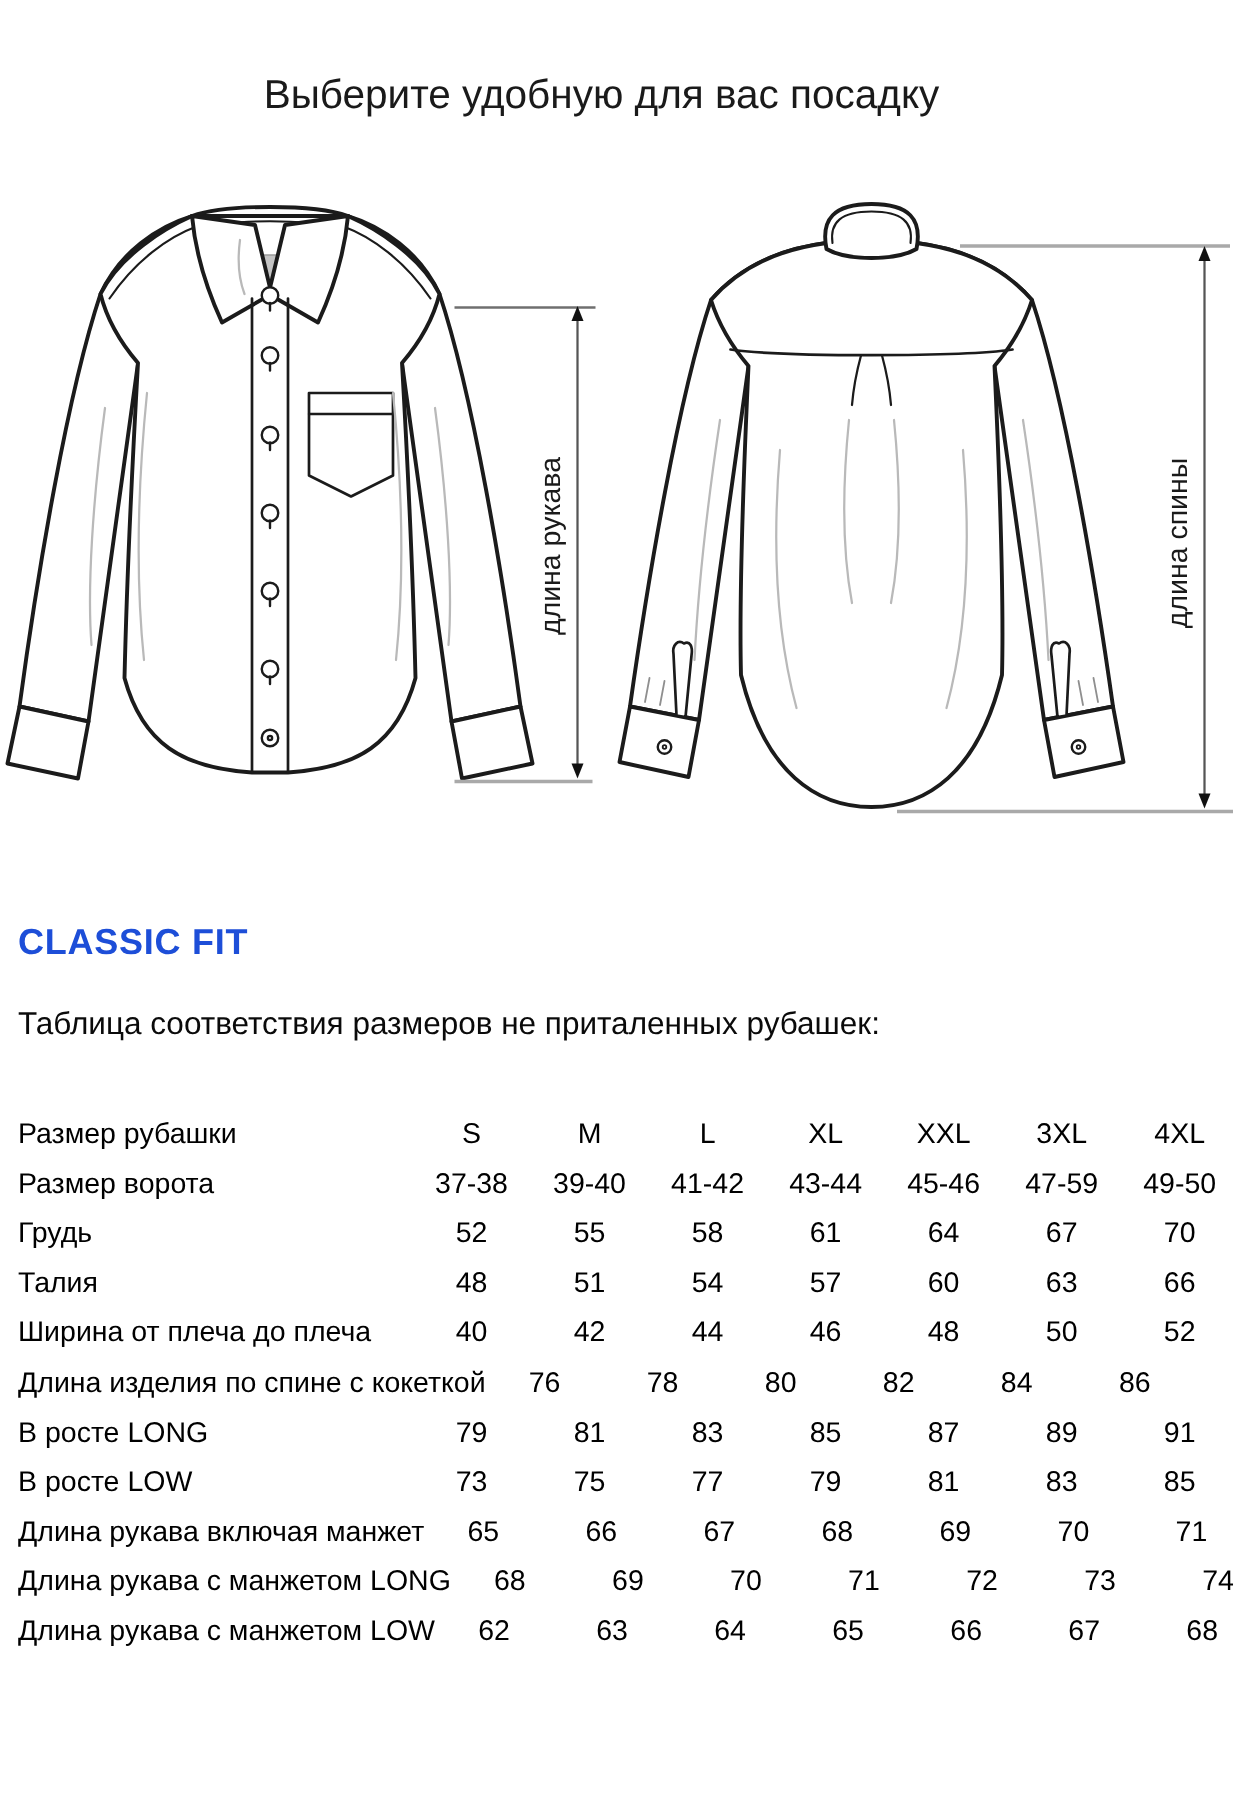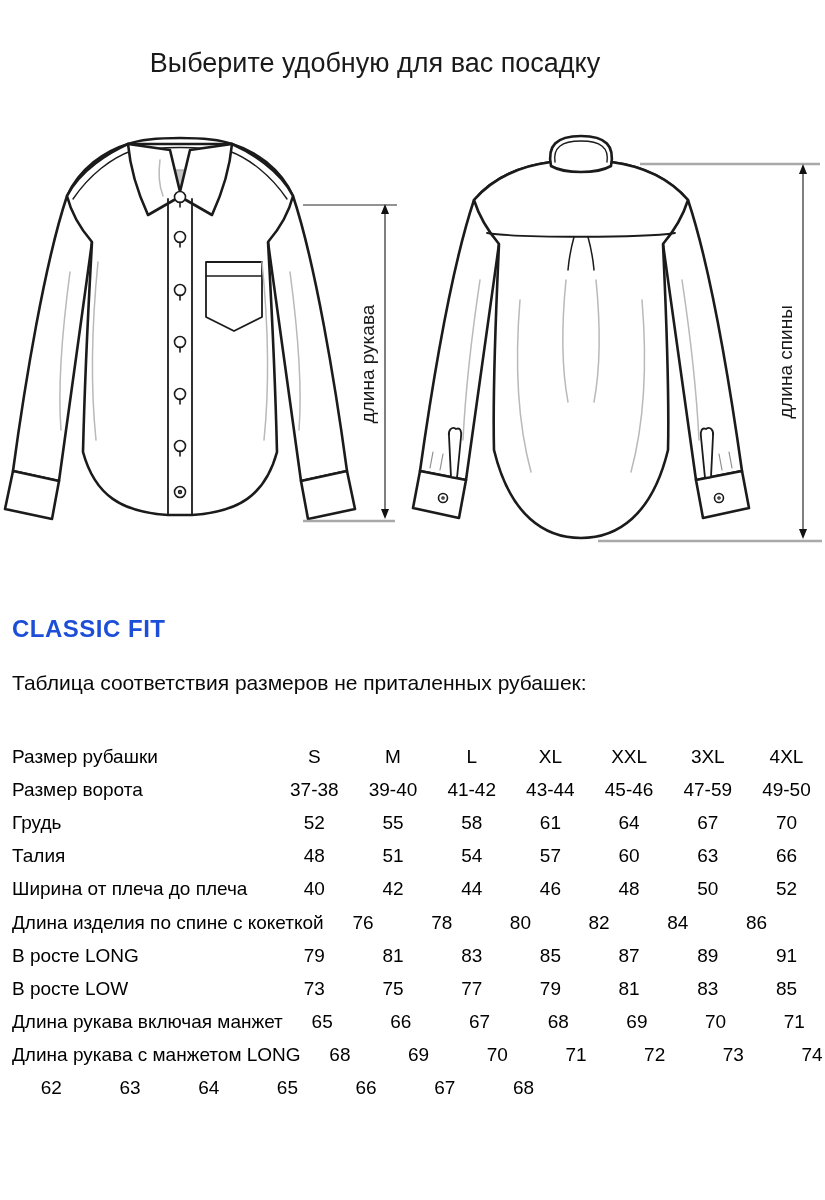--- a/index.html
+++ b/index.html
@@ -1,29 +1,29 @@
 <!DOCTYPE html>
 <html><head>
 <meta charset="utf-8">
 <style>
   html,body{margin:0;padding:0;background:#fff;}
   #page{position:relative;width:825px;height:1200px;background:#ffffff;overflow:hidden;
         font-family:"Liberation Sans","DejaVu Sans",sans-serif;color:#000;}
   .title{position:absolute;top:48px;left:0;width:750px;text-align:center;
-         font-size:27px;font-weight:400;color:#1a1a1a;}
+         font-size:27px;font-weight:400;color:#1a1a1a;padding-left:26px;}
   #diagram-svg{position:absolute;top:0;left:0;}
   .dim-label{position:absolute;width:160px;height:24px;line-height:24px;text-align:center;
              font-size:19px;color:#1a1a1a;transform:rotate(-90deg);}
   .dim-label.front{left:288px;top:352px;}
   .dim-label.back{left:706px;top:350px;}
   .fit-heading{position:absolute;top:615px;left:12px;font-size:24px;font-weight:700;
                letter-spacing:0.5px;color:#1d4ed8;}
   .fit-subtitle{position:absolute;top:671px;left:12px;font-size:21px;color:#0a0a0a;}
   .size-table{position:absolute;top:740px;left:12px;width:813px;}
-  .trow{display:flex;align-items:center;height:33.2px;}
+  .trow{display:flex;align-items:center;height:33.2px;justify-content:space-between;}
   .tlabel{flex:0 0 263px;font-size:19px;white-space:nowrap;}
   .tcell{flex:0 0 78.7px;text-align:center;font-size:19px;}
 </style>
 </head>
 <body>
 
 <div id="page">
 
   <div class="title">Выберите удобную для вас посадку</div>
 
@@ -245,20 +245,21 @@
         <div class="tlabel">Длина рукава с манжетом LONG</div>
         <div class="tcell">68</div>
         <div class="tcell">69</div>
         <div class="tcell">70</div>
         <div class="tcell">71</div>
         <div class="tcell">72</div>
         <div class="tcell">73</div>
         <div class="tcell">74</div>
       </div>
       <div class="trow">
+        <div class="tlabel">Длина рукава с манжетом LOW</div>
         <div class="tcell">62</div>
         <div class="tcell">63</div>
         <div class="tcell">64</div>
         <div class="tcell">65</div>
         <div class="tcell">66</div>
         <div class="tcell">67</div>
         <div class="tcell">68</div>
       </div>
     </div>
 

